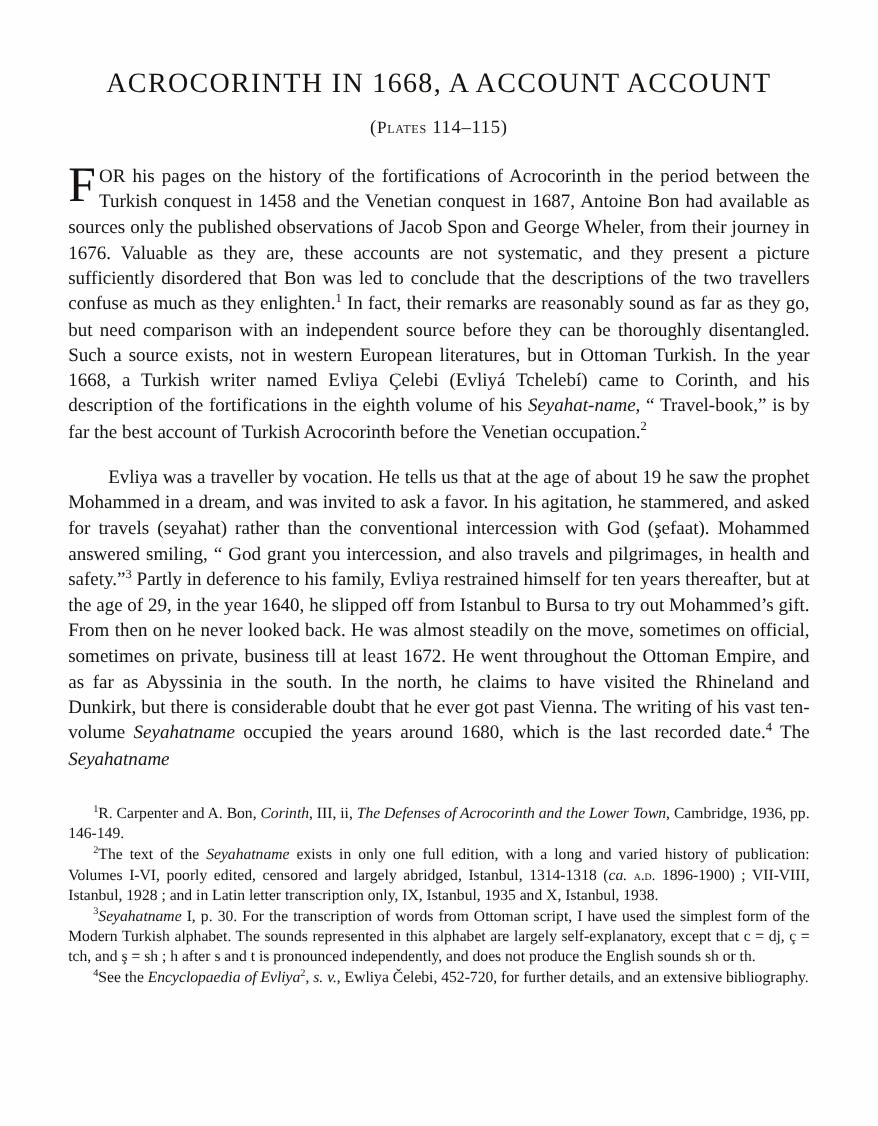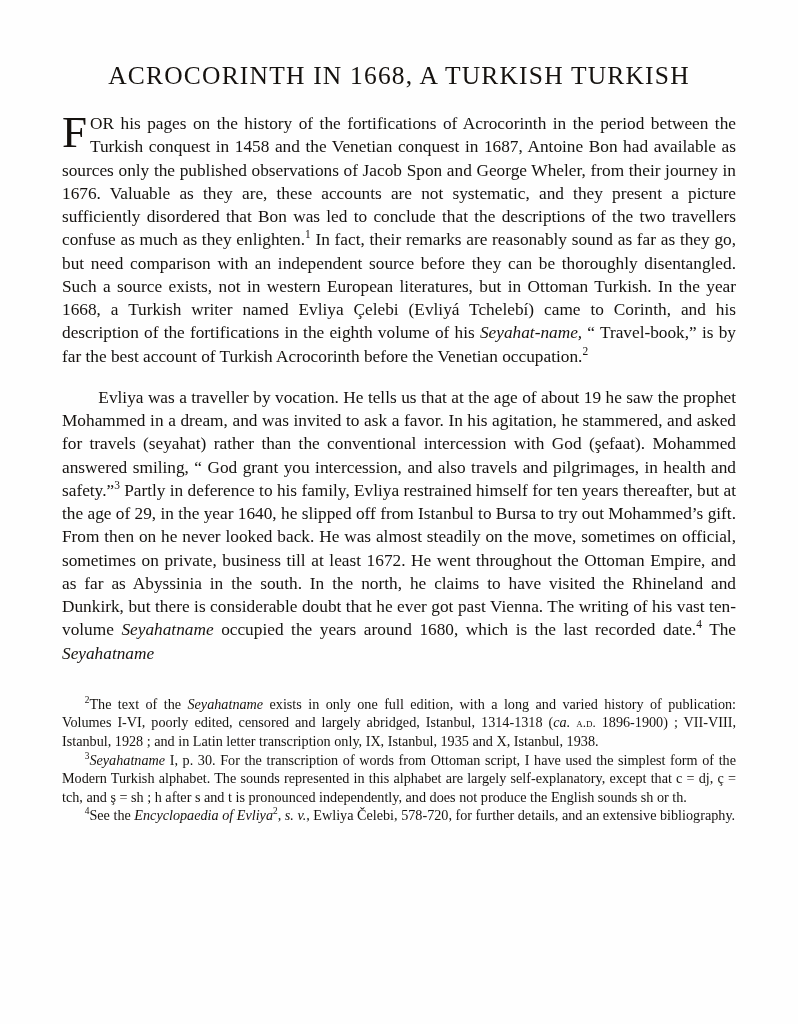--- a/index.html
+++ b/index.html
@@ -88,45 +88,51 @@
   .sc-small {
     font-variant: small-caps;
     font-size: 0.92em;
   }
 </style>
 </head>
 <body>
 
 <div class="page">
 
-  <h1 class="title">ACROCORINTH IN 1668, A TURKISH TURKISH</h1>
+  <h1 class="title">ACROCORINTH IN 1668, A ACCOUNT ACCOUNT</h1>
 
+  <div class="subtitle">
+    <span>(</span><span class="sc-small">Plates</span><span> 114–115)</span>
+  </div>
 
   <div class="body-block">
 
     <p class="para dropcap-para">
       <span class="dropcap">F</span><span>OR his pages on the history of the fortifications of Acrocorinth in the period between the Turkish conquest in 1458 and the Venetian conquest in 1687, Antoine Bon had available as sources only the published observations of Jacob Spon and George Wheler, from their journey in 1676. Valuable as they are, these accounts are not systematic, and they present a picture sufficiently disordered that Bon was led to conclude that the descriptions of the two travellers confuse as much as they enlighten.</span><sup>1</sup><span> In fact, their remarks are reasonably sound as far as they go, but need comparison with an independent source before they can be thoroughly disentangled. Such a source exists, not in western European literatures, but in Ottoman Turkish. In the year 1668, a Turkish writer named Evliya Çelebi (Evliyá Tchelebí) came to Corinth, and his description of the fortifications in the eighth volume of his </span><i>Seyahat-name,</i><span> “ Travel-book,” is by far the best account of Turkish Acrocorinth before the Venetian occupation.</span><sup>2</sup>
     </p>
 
     <p class="para">
       <span>Evliya was a traveller by vocation. He tells us that at the age of about 19 he saw the prophet Mohammed in a dream, and was invited to ask a favor. In his agitation, he stammered, and asked for travels (seyahat) rather than the conventional intercession with God (şefaat). Mohammed answered smiling, “ God grant you intercession, and also travels and pilgrimages, in health and safety.”</span><sup>3</sup><span> Partly in deference to his family, Evliya restrained himself for ten years thereafter, but at the age of 29, in the year 1640, he slipped off from Istanbul to Bursa to try out Mohammed’s gift. From then on he never looked back. He was almost steadily on the move, sometimes on official, sometimes on private, business till at least 1672. He went throughout the Ottoman Empire, and as far as Abyssinia in the south. In the north, he claims to have visited the Rhineland and Dunkirk, but there is considerable doubt that he ever got past Vienna. The writing of his vast ten-volume </span><i>Seyahatname</i><span> occupied the years around 1680, which is the last recorded date.</span><sup>4</sup><span> The </span><i>Seyahatname</i>
     </p>
 
   </div>
 
   <div class="notes">
 
+    <p class="note">
+      <sup>1</sup><span>R. Carpenter and A. Bon, </span><i>Corinth</i><span>, III, ii, </span><i>The Defenses of Acrocorinth and the Lower Town</i><span>, Cambridge, 1936, pp. 146-149.</span>
+    </p>
 
     <p class="note">
       <sup>2</sup><span>The text of the </span><i>Seyahatname</i><span> exists in only one full edition, with a long and varied history of publication: Volumes I-VI, poorly edited, censored and largely abridged, Istanbul, 1314-1318 (</span><i>ca.</i><span>&nbsp;</span><span class="sc-small">a.d.</span><span> 1896-1900) ; VII-VIII, Istanbul, 1928 ; and in Latin letter transcription only, IX, Istanbul, 1935 and X, Istanbul, 1938.</span>
     </p>
 
     <p class="note">
       <sup>3</sup><i>Seyahatname</i><span> I, p. 30. For the transcription of words from Ottoman script, I have used the simplest form of the Modern Turkish alphabet. The sounds represented in this alphabet are largely self-explanatory, except that c = dj, ç = tch, and ş = sh ; h after s and t is pronounced independently, and does not produce the English sounds sh or th.</span>
     </p>
 
     <p class="note">
-      <sup>4</sup><span>See the </span><i>Encyclopaedia of Evliya</i><sup>2</sup><span>, </span><i>s. v.</i><span>, Ewliya Čelebi, 578-720, for further details, and an extensive bibliography.</span>
+      <sup>4</sup><span>See the </span><i>Encyclopaedia of Evliya</i><sup>2</sup><span>, </span><i>s. v.</i><span>, Ewliya Čelebi, 452-720, for further details, and an extensive bibliography.</span>
     </p>
 
   </div>
 
 </div>
 
 </body></html>

